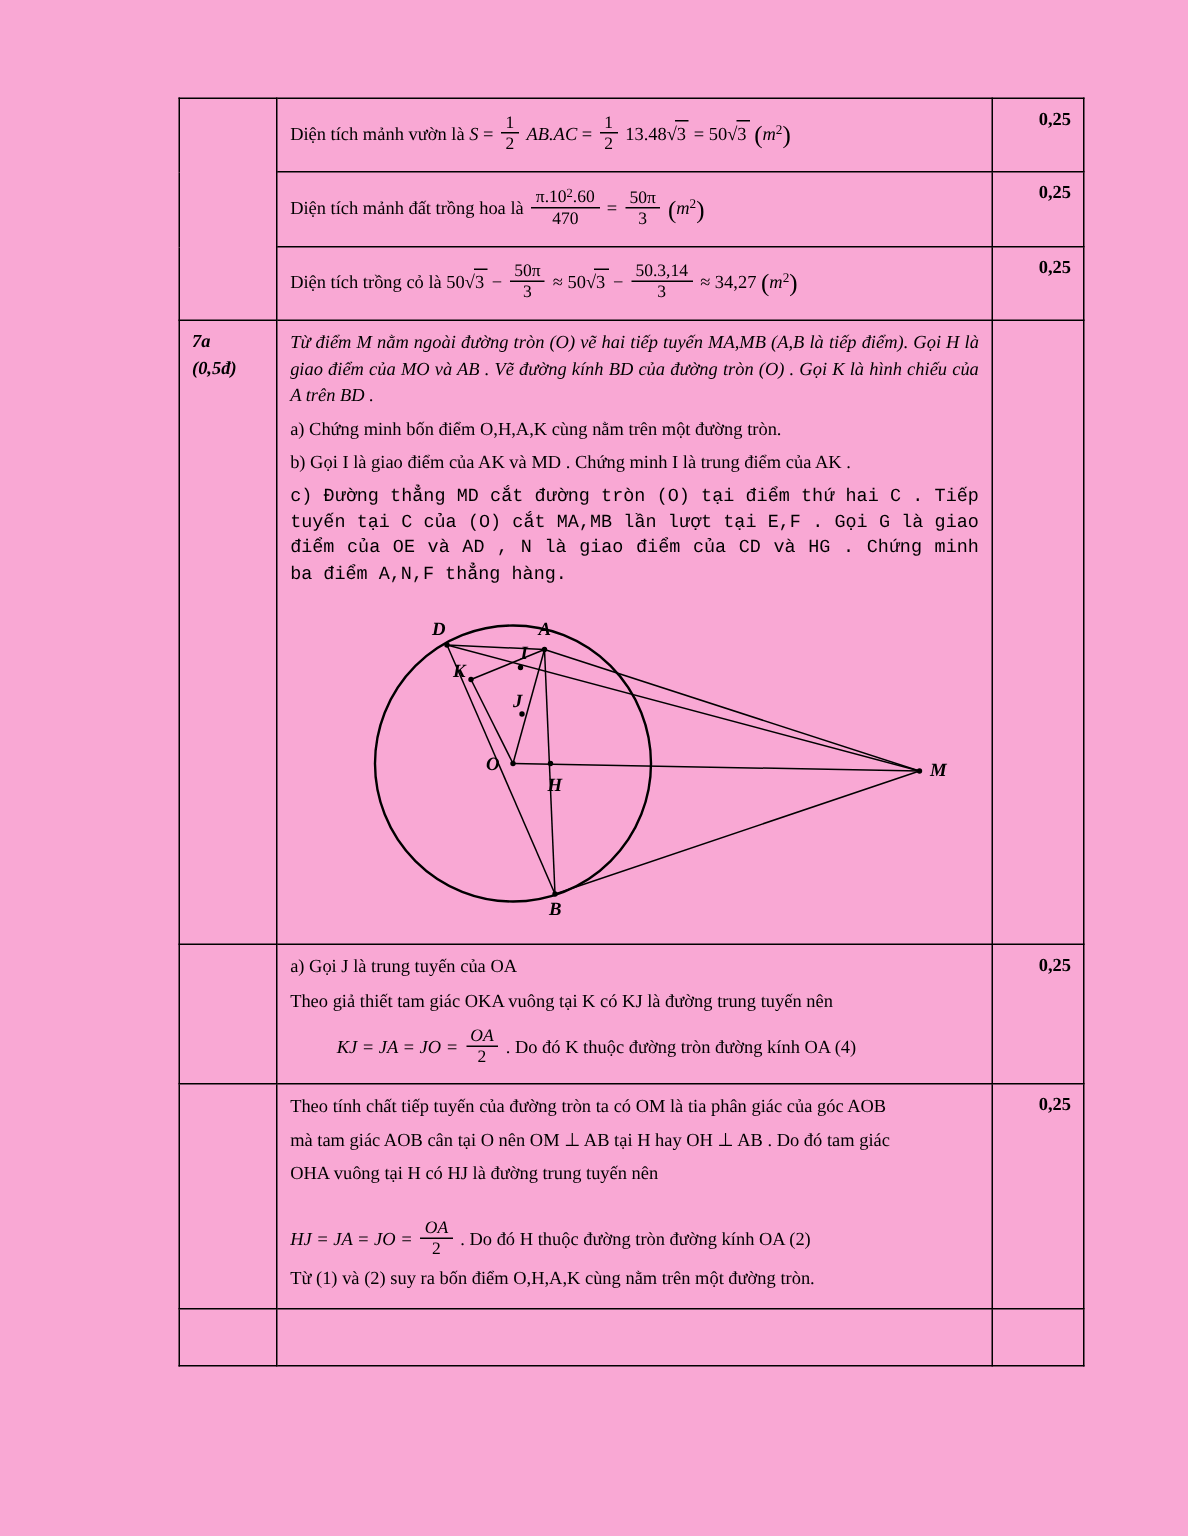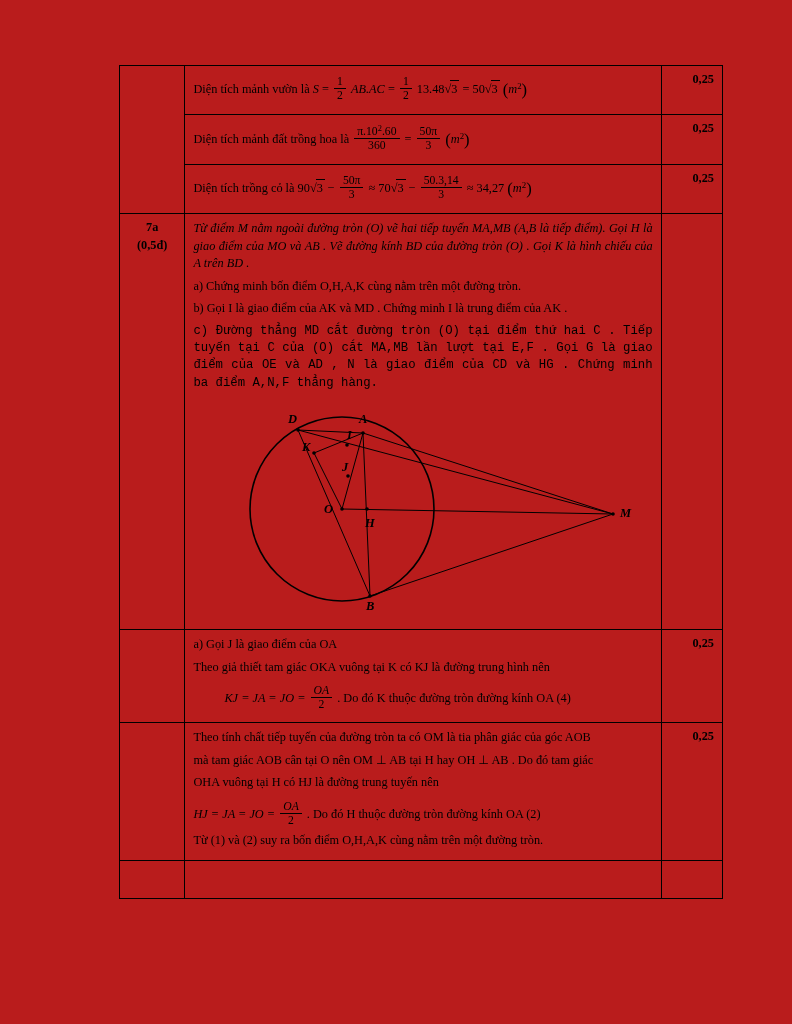--- a/index.html
+++ b/index.html
@@ -12,43 +12,44 @@
     height: 1024px;
     font-family: "Liberation Serif", serif;
     color: #000000;
     position: relative;
   }
   .page {
     position: absolute;
     left: 0; top: 0;
     width: 792px;
     height: 1024px;
-    background: #b91c1c;
+    background: #f9a8d4;
   }
   table.sheet {
     position: absolute;
     left: 119px;
     top: 65px;
     width: 604px;
     border-collapse: collapse;
     table-layout: fixed;
   }
   table.sheet td {
     border: 1px solid #000;
     vertical-align: top;
     padding: 5px 8px 6px 8px;
     font-size: 12.3px;
     line-height: 1.42;
   }
   td.col-code {
     width: 48px;
-    text-align: center;
+    text-align: left;
     font-weight: bold;
     font-size: 12.5px;
     padding-top: 60px;
+    font-style: italic;
   }
   td.col-body { width: 456px; }
   td.col-score {
     width: 44px;
     text-align: right;
     font-weight: bold;
     font-size: 12.5px;
   }
   .mline { margin: 4px 0 6px 0; }
   .ital { font-style: italic; }
@@ -122,37 +123,37 @@
       </td>
       <td class="col-score score-mid">0,25</td>
     </tr>
 
     <tr>
       <td class="col-body">
         <div class="mline">
           <span>Diện tích mảnh đất trồng hoa là</span>
           <span class="frac">
             <span class="num"><span>π.10</span><span class="sup">2</span><span>.60</span></span>
-            <span class="den">360</span>
+            <span class="den">470</span>
           </span>
           <span>=</span>
           <span class="frac"><span class="num">50π</span><span class="den">3</span></span>
           <span class="paren-big">(</span><span class="ital">m</span><span class="sup">2</span><span class="paren-big">)</span>
         </div>
       </td>
       <td class="col-score score-mid">0,25</td>
     </tr>
 
     <tr>
       <td class="col-body">
         <div class="mline">
-          <span>Diện tích trồng cỏ là 90</span><span class="radical">√</span><span class="sqrt">3</span>
+          <span>Diện tích trồng cỏ là 50</span><span class="radical">√</span><span class="sqrt">3</span>
           <span>−</span>
           <span class="frac"><span class="num">50π</span><span class="den">3</span></span>
-          <span>≈ 70</span><span class="radical">√</span><span class="sqrt">3</span>
+          <span>≈ 50</span><span class="radical">√</span><span class="sqrt">3</span>
           <span>−</span>
           <span class="frac"><span class="num">50.3,14</span><span class="den">3</span></span>
           <span>≈ 34,27</span>
           <span class="paren-big">(</span><span class="ital">m</span><span class="sup">2</span><span class="paren-big">)</span>
         </div>
       </td>
       <td class="col-score score-mid">0,25</td>
     </tr>
 
     <tr>
@@ -211,40 +212,40 @@
           <span class="lbl" style="left: 425px; top: 108px;">M</span>
           <span class="lbl" style="left: 171px; top: 201px;">B</span>
         </div>
       </td>
       <td class="col-score"></td>
     </tr>
 
     <tr>
       <td class="col-code" style="padding-top:5px;"></td>
       <td class="col-body">
-        <div class="para">a) Gọi J là giao điểm của OA</div>
-        <div class="para">Theo giả thiết tam giác OKA vuông tại K có KJ là đường trung hình nên</div>
+        <div class="para">a) Gọi J là trung tuyến của OA</div>
+        <div class="para">Theo giả thiết tam giác OKA vuông tại K có KJ là đường trung tuyến nên</div>
         <div class="para" style="margin-top:8px;margin-left:31px;">
           <span class="ital">KJ = JA = JO =</span>
           <span class="frac"><span class="num ital">OA</span><span class="den">2</span></span>
           <span>. Do đó K thuộc đường tròn đường kính OA (4)</span>
         </div>
       </td>
       <td class="col-score score-mid">0,25</td>
     </tr>
 
     <tr>
       <td class="col-code" style="padding-top:5px;"></td>
       <td class="col-body">
         <div class="para">
           <span>Theo tính chất tiếp tuyến của đường tròn ta có OM là tia phân giác của góc AOB</span>
         </div>
         <div class="para">mà tam giác AOB cân tại O nên OM ⊥ AB tại H hay OH ⊥ AB . Do đó tam giác</div>
         <div class="para">OHA vuông tại H có HJ là đường trung tuyến nên</div>
-        <div class="para" style="margin-top:8px;">
+        <div class="para" style="margin-top:20px;">
           <span class="ital">HJ = JA = JO =</span>
           <span class="frac"><span class="num ital">OA</span><span class="den">2</span></span>
           <span>. Do đó H thuộc đường tròn đường kính OA (2)</span>
         </div>
         <div class="para">Từ (1) và (2) suy ra bốn điểm O,H,A,K cùng nằm trên một đường tròn.</div>
       </td>
       <td class="col-score score-mid">0,25</td>
     </tr>
 
     <tr class="empty-row">

